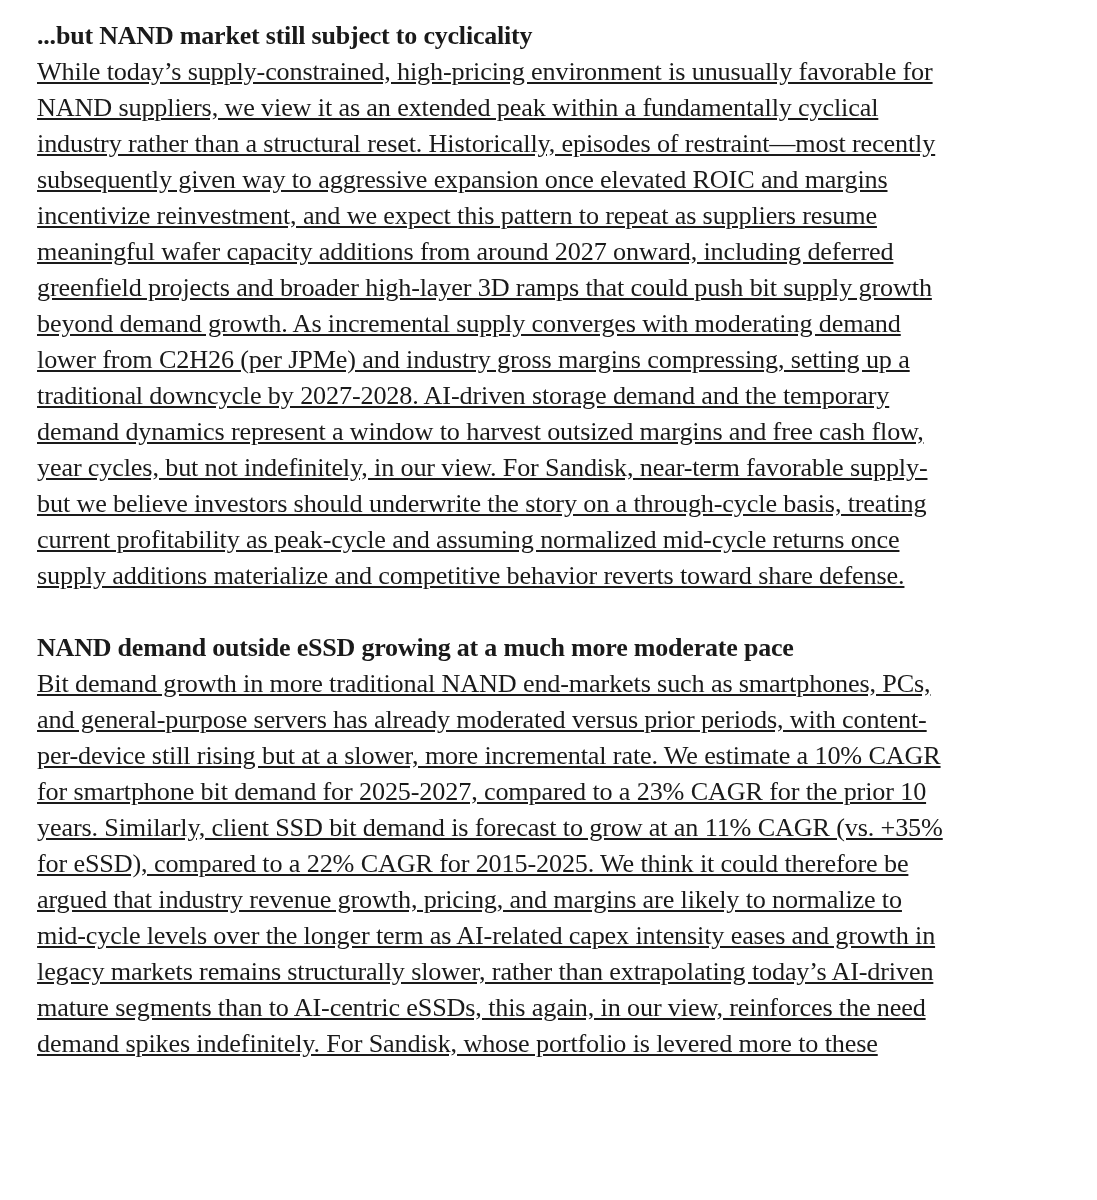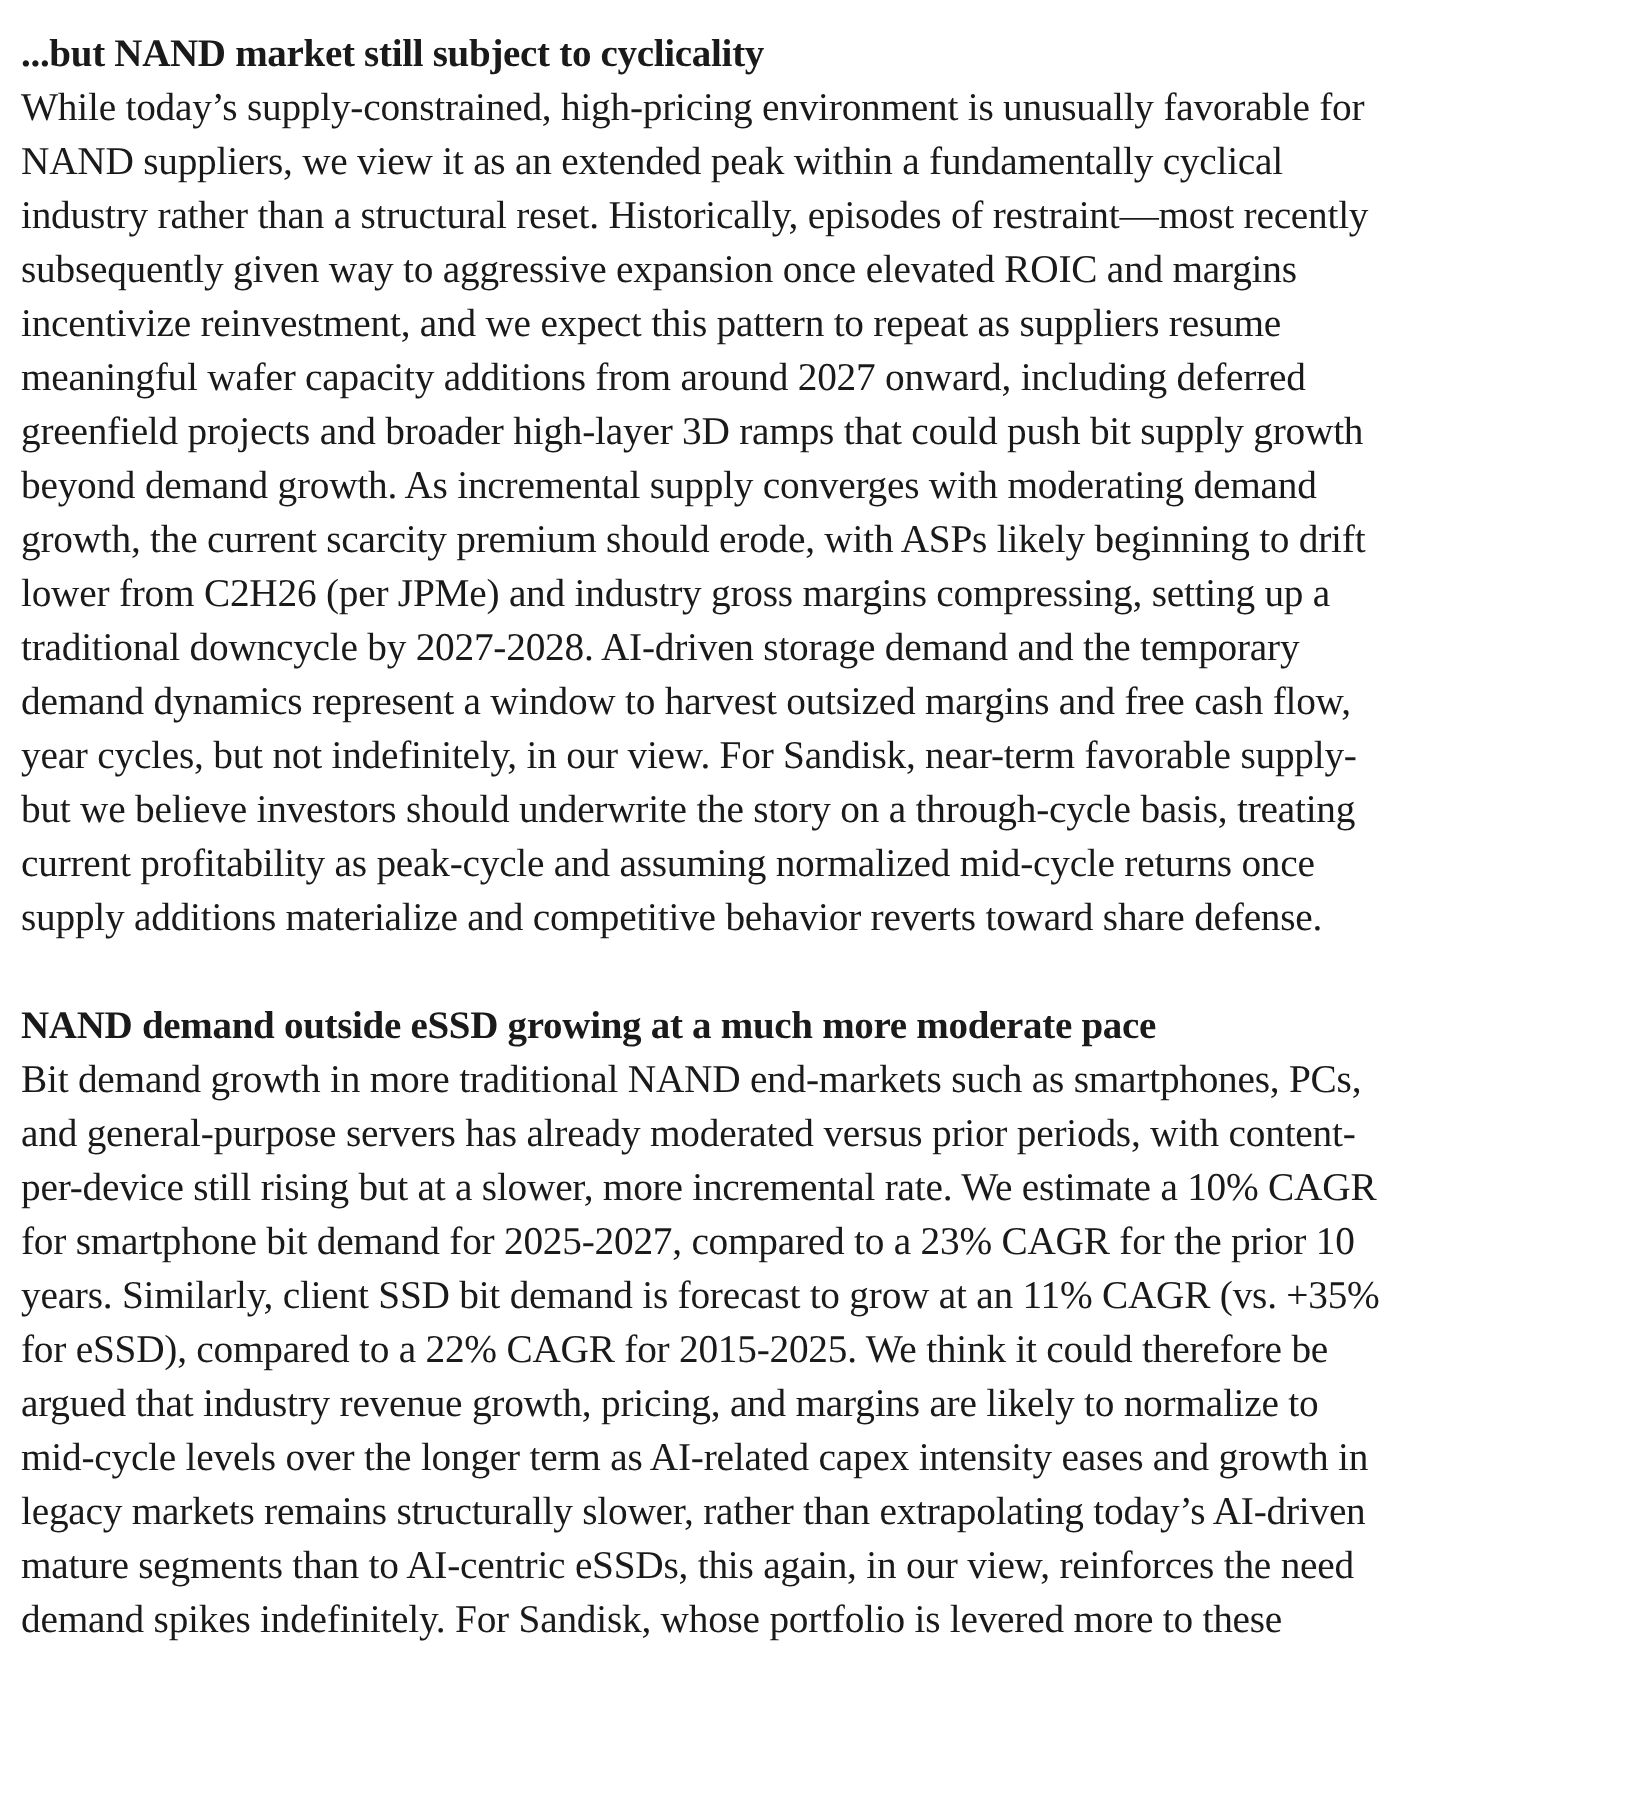--- a/index.html
+++ b/index.html
@@ -1,47 +1,46 @@
 <!DOCTYPE html>
 <html><head>
 <meta charset="utf-8">
 <style>
   html, body { margin: 0; padding: 0; background: #ffffff; }
   body {
     width: 1097px; height: 1200px; overflow: hidden;
     font-family: "Liberation Serif", "DejaVu Serif", serif;
     color: #1a1a1a;
   }
-  .page { position: relative; padding: 18px 0 0 14px; width: 1060px; }
+  .page { position: relative; padding: 18px 0 0 37px; width: 1060px; }
   .heading {
     font-weight: bold; font-size: 26px; line-height: 36px;
     margin: 0; letter-spacing: -0.2px; white-space: nowrap;
   }
   .line {
     font-size: 26.2px; line-height: 36px; margin: 0;
-    white-space: nowrap; letter-spacing: -0.15px;
+    white-space: nowrap; letter-spacing: -0.15px; text-decoration: underline;
   }
   .gap { height: 36px; }
 </style>
 </head>
 <body>
 
 <div class="page">
   <section>
     <h2 class="heading">...but NAND market still subject to cyclicality</h2>
     <div>
       <p class="line">While today’s supply-constrained, high-pricing environment is unusually favorable for</p>
       <p class="line">NAND suppliers, we view it as an extended peak within a fundamentally cyclical</p>
       <p class="line">industry rather than a structural reset. Historically, episodes of restraint—most recently</p>
       <p class="line">subsequently given way to aggressive expansion once elevated ROIC and margins</p>
       <p class="line">incentivize reinvestment, and we expect this pattern to repeat as suppliers resume</p>
       <p class="line">meaningful wafer capacity additions from around 2027 onward, including deferred</p>
       <p class="line">greenfield projects and broader high-layer 3D ramps that could push bit supply growth</p>
       <p class="line">beyond demand growth. As incremental supply converges with moderating demand</p>
-      <p class="line">growth, the current scarcity premium should erode, with ASPs likely beginning to drift</p>
       <p class="line">lower from C2H26 (per JPMe) and industry gross margins compressing, setting up a</p>
       <p class="line">traditional downcycle by 2027-2028. AI-driven storage demand and the temporary</p>
       <p class="line">demand dynamics represent a window to harvest outsized margins and free cash flow,</p>
       <p class="line">year cycles, but not indefinitely, in our view. For Sandisk, near-term favorable supply-</p>
       <p class="line">but we believe investors should underwrite the story on a through-cycle basis, treating</p>
       <p class="line">current profitability as peak-cycle and assuming normalized mid-cycle returns once</p>
       <p class="line">supply additions materialize and competitive behavior reverts toward share defense.</p>
     </div>
   </section>
 

